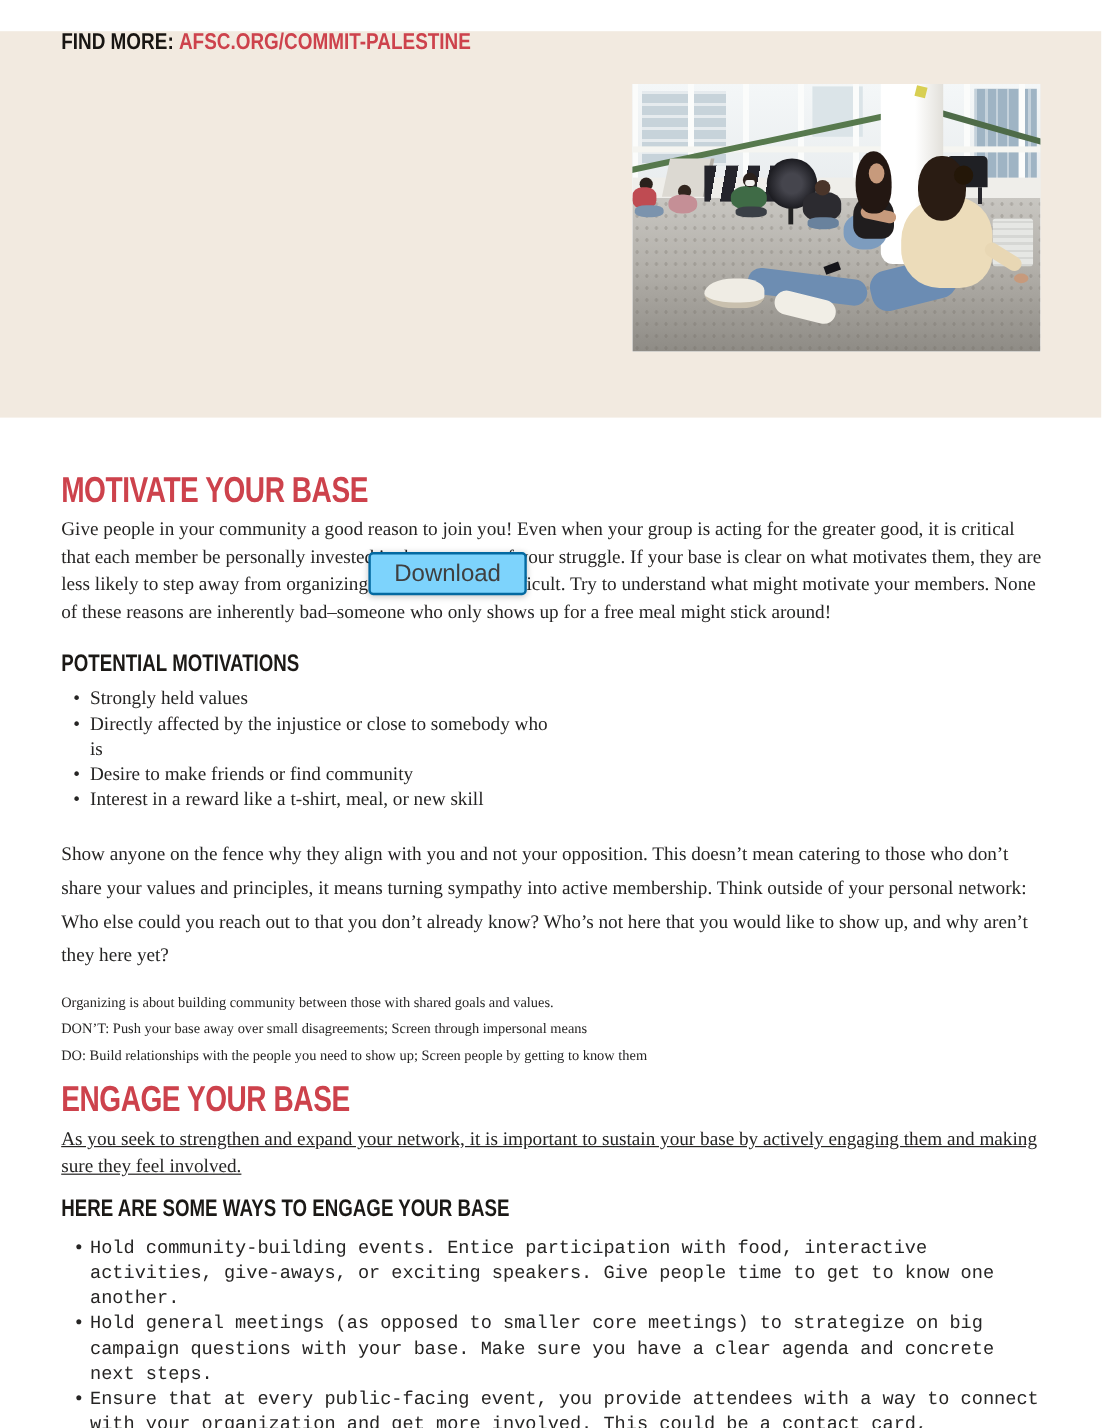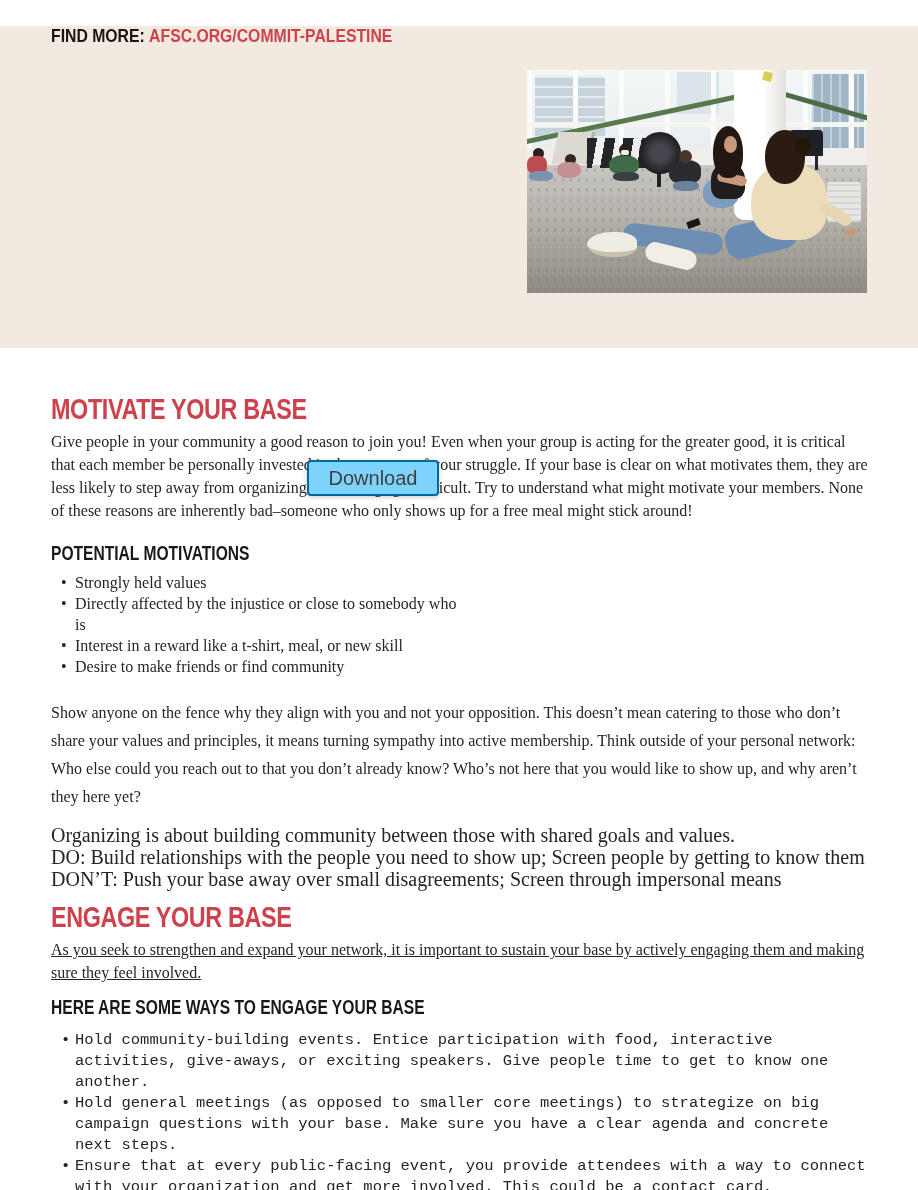--- a/index.html
+++ b/index.html
@@ -92,21 +92,21 @@
   .p1{margin-top:4px;line-height:23px;}
   .p2{margin-top:22px;line-height:28px;}
   .p3{margin-top:4px;line-height:23px;text-decoration:underline;}
   .columns{display:flex;margin-top:20px;flex-direction:column;}
   .col-left{width:420px;flex:none;}
   .col-right{width:326px;flex:none;}
   .blist{list-style:none;margin:8px 0 0 0;padding:0;font-size:16px;line-height:21px;}
   .blist li{position:relative;padding-left:24px;}
   .blist li::before{content:"•";position:absolute;left:10px;top:0;color:#262524;}
   .dodont{margin-top:13px;}
-  .dodont p{margin:0;font-size:20px;line-height:22px;}
+  .dodont p{margin:0;font-size:12px;line-height:22px;}
   .h2.engage{margin-top:10px;}
   .h3.ways{margin-top:12px;}
   .ways-list{margin-top:12px;font-size:15.5px;font-family:Liberation Mono, monospace;}
   .ways-list li{margin-bottom:0;}
 
   
   .download-btn{position:absolute;left:307px;top:460px;width:132px;height:36px;
       background:#7dd3fc;border:2px solid #0369a1;border-radius:4px;
       box-shadow:0 1px 5px rgba(0,0,0,.22);
       font-family:Liberation Sans, sans-serif;font-size:20px;color:#3f3f3f;
@@ -176,32 +176,32 @@
 
     <h2 class="h2"><span class="cxh">MOTIVATE YOUR BASE</span></h2>
     <p class="para p1">Give people in your community a good reason to join you! Even when your group is acting for the greater good, it is critical that each member be personally invested in the outcome of your struggle. If your base is clear on what motivates them, they are less likely to step away from organizing when things get difficult. Try to understand what might motivate your members. None of these reasons are inherently bad–someone who only shows up for a free meal might stick around!</p>
 
     <div class="columns">
       <div class="col col-left">
         <h3 class="h3"><span class="cxh3">POTENTIAL MOTIVATIONS</span></h3>
         <ul class="blist">
           <li>Strongly held values</li>
           <li>Directly affected by the injustice or close to somebody who is</li>
+          <li>Desire to make friends or find community</li>
           <li>Interest in a reward like a t-shirt, meal, or new skill</li>
-          <li>Desire to make friends or find community</li>
         </ul>
       </div>
     </div>
 
     <p class="para p2">Show anyone on the fence why they align with you and not your opposition. This doesn’t mean catering to those who don’t share your values and principles, it means turning sympathy into active membership. Think outside of your personal network: Who else could you reach out to that you don’t already know? Who’s not here that you would like to show up, and why aren’t they here yet?</p>
 
     <div class="dodont">
       <p>Organizing is about building community between those with shared goals and values.</p>
+      <p>DON’T: Push your base away over small disagreements; Screen through impersonal means</p>
       <p>DO: Build relationships with the people you need to show up; Screen people by getting to know them</p>
-      <p>DON’T: Push your base away over small disagreements; Screen through impersonal means</p>
     </div>
 
     <h2 class="h2 engage"><span class="cxh">ENGAGE YOUR BASE</span></h2>
     <p class="para p3">As you seek to strengthen and expand your network, it is important to sustain your base by actively engaging them and making sure they feel involved.</p>
 
     <h3 class="h3 ways"><span class="cxh3">HERE ARE SOME WAYS TO ENGAGE YOUR BASE</span></h3>
     <ul class="blist ways-list">
       <li>Hold community-building events. Entice participation with food, interactive activities, give-aways, or exciting speakers. Give people time to get to know one another.</li>
       <li>Hold general meetings (as opposed to smaller core meetings) to strategize on big campaign questions with your base. Make sure you have a clear agenda and concrete next steps.</li>
       <li>Ensure that at every public-facing event, you provide attendees with a way to connect with your organization and get more involved. This could be a contact card, background materials, or an advertisement for your next event.</li>

